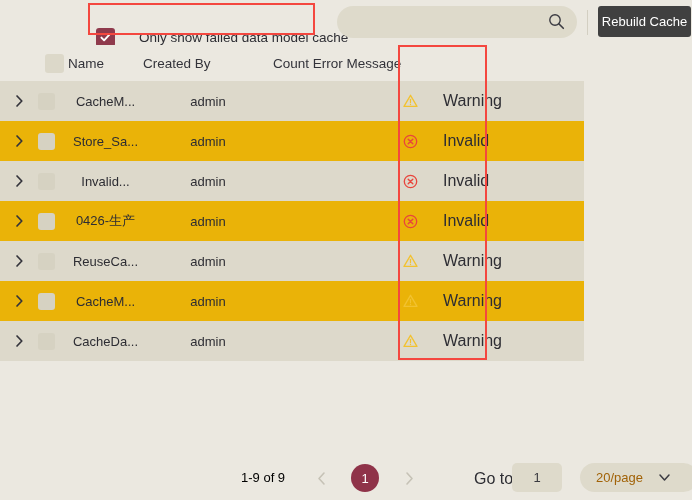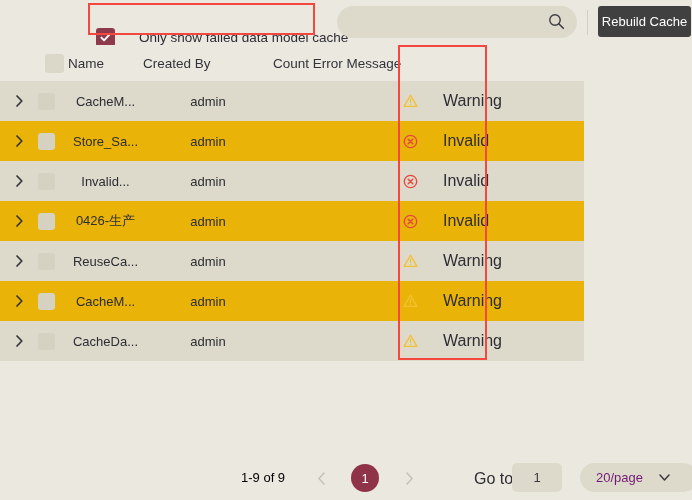--- a/index.html
+++ b/index.html
@@ -232,21 +232,21 @@
     left: 580px; top: 7px;
     width: 118px; height: 29px;
     background: #dedacb;
     border-radius: 15px;
     display: flex;
     align-items: center;
     cursor: pointer;
   }
   .pg-size-text {
     font-size: 13px;
-    color: #701a75;
+    color: #a16207;
     margin-left: 16px;
   }
   .pg-size-chev {
     position: absolute;
     right: 27px; top: 9px;
   }
 </style>
 </head>
 <body>
 

